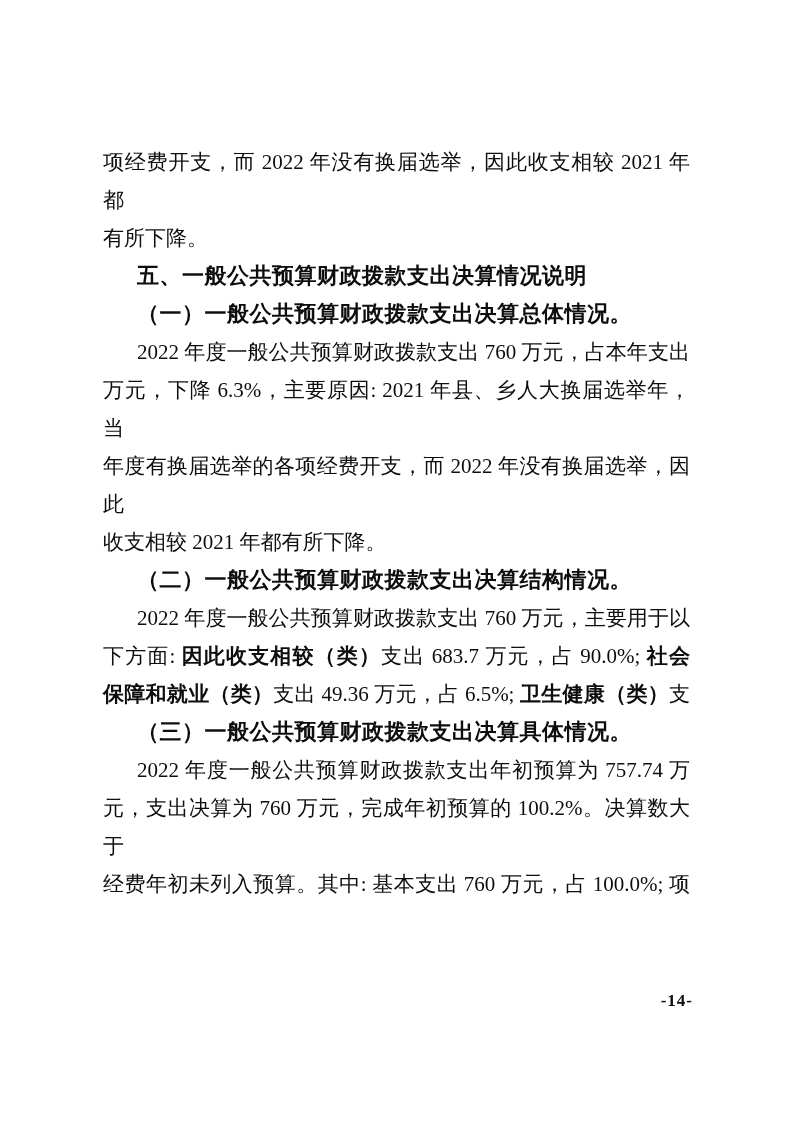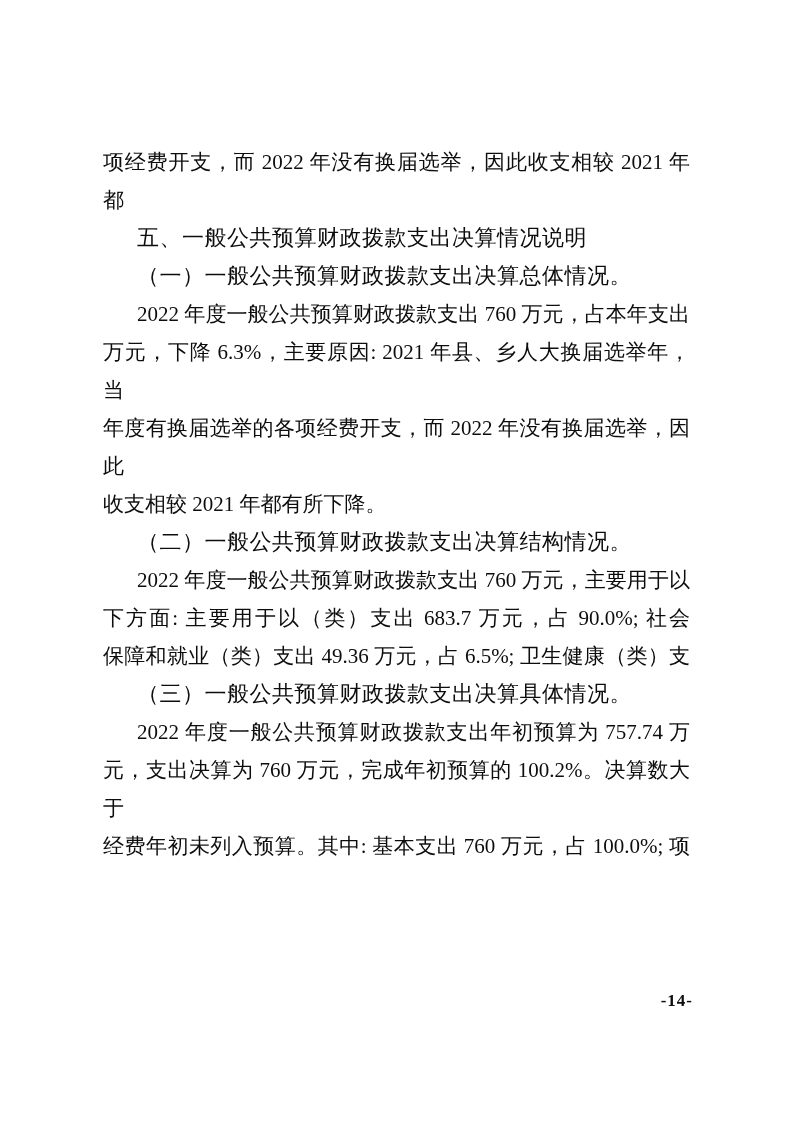--- a/index.html
+++ b/index.html
@@ -25,21 +25,21 @@
     white-space: normal;
     margin: 0;
   }
   
   .fill { text-align-last: justify; }
   
   .ind { text-indent: 34px; }
   
   .b {
     font-family: "Liberation Sans", "DejaVu Sans", sans-serif;
-    font-weight: 400;
+    font-weight: 700;
   }
   .h .b { font-size: 22px; letter-spacing: 0.5px; }
   .page-number {
     position: absolute;
     top: 991px;
     right: 100px;
     font-size: 17px;
     letter-spacing: 1px;
     font-family: "Liberation Serif", "DejaVu Serif", serif;
     color: #0d0d0d;
@@ -47,35 +47,36 @@
   }
 </style>
 </head>
 <body>
 
 <div class="page">
   <div class="content">
 
     <div class="line fill"><span>项经费开支，而 2022 年没有换届选举，因此收支相较 2021 年都</span></div>
 
+    <div class="line"><span>有所下降。</span></div>
 
     <div class="line ind h"><span class="b">五、一般公共预算财政拨款支出决算情况说明</span></div>
 
     <div class="line ind h"><span class="b">（一）一般公共预算财政拨款支出决算总体情况。</span></div>
 
     <div class="line ind fill"><span>2022 年度一般公共预算财政拨款支出 760 万元，占本年支出</span></div>
     <div class="line fill"><span>万元，下降 6.3%，主要原因: 2021 年县、乡人大换届选举年，当</span></div>
     <div class="line fill"><span>年度有换届选举的各项经费开支，而 2022 年没有换届选举，因此</span></div>
     <div class="line"><span>收支相较 2021 年都有所下降。</span></div>
 
     <div class="line ind h"><span class="b">（二）一般公共预算财政拨款支出决算结构情况。</span></div>
 
     <div class="line ind fill"><span>2022 年度一般公共预算财政拨款支出 760 万元，主要用于以</span></div>
 
-    <div class="line fill"><span>下方面: </span><span class="b">主要用于以（类）</span><span>支出 683.7 万元，占 90.0%; </span><span class="b">社会</span></div>
+    <div class="line fill"><span>下方面: </span><span class="b">因此收支相较（类）</span><span>支出 683.7 万元，占 90.0%; </span><span class="b">社会</span></div>
 
     <div class="line fill"><span class="b">保障和就业（类）</span><span>支出 49.36 万元，占 6.5%; </span><span class="b">卫生健康（类）</span><span>支</span></div>
 
 
     <div class="line ind h"><span class="b">（三）一般公共预算财政拨款支出决算具体情况。</span></div>
 
     <div class="line ind fill"><span>2022 年度一般公共预算财政拨款支出年初预算为 757.74 万</span></div>
     <div class="line fill"><span>元，支出决算为 760 万元，完成年初预算的 100.2%。决算数大于</span></div>
     <div class="line fill"><span>经费年初未列入预算。其中: 基本支出 760 万元，占 100.0%; 项</span></div>
 

